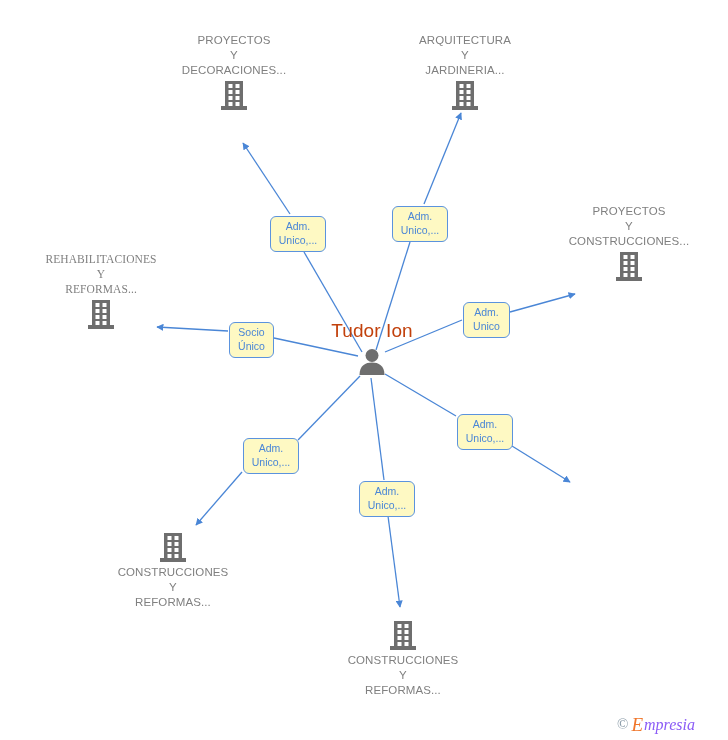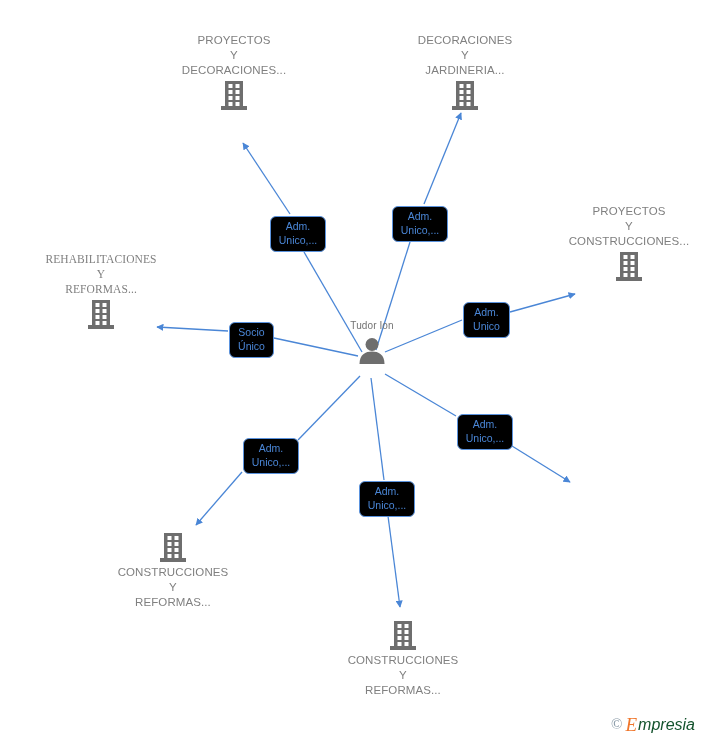--- a/index.html
+++ b/index.html
@@ -55,30 +55,30 @@
   .node.label-below .icon-building {
     margin-bottom: 2px;
   }
   .center-node {
     position: absolute;
     width: 180px;
     margin-left: -90px;
     text-align: center;
   }
   .center-name {
-    font-size: 10px;
-    color: #737373;
+    font-size: 19px;
+    color: #c2410c;
     margin-bottom: 4px;
     letter-spacing: 0.1px;
   }
   .edge-label {
     position: absolute;
     border: 1.3px solid #5b93de;
     border-radius: 6px;
-    background: #000000;
+    background: #fef9c3;
     color: #4a86d6;
     font-size: 10.5px;
     line-height: 13.5px;
     padding: 3px 7px 4px 7px;
     text-align: center;
     white-space: pre-line;
     box-sizing: border-box;
   }
   .watermark {
     position: absolute;
@@ -95,22 +95,22 @@
   }
   .wm-e {
     font-size: 19px;
     color: #f0762b;
     font-family: "Liberation Serif", serif;
     font-style: italic;
     line-height: 1;
   }
   .wm-rest {
     font-size: 16px;
-    color: #14532d;
-    font-family: Liberation Sans, sans-serif;
+    color: #8b5cf6;
+    font-family: Liberation Serif, serif;
     font-style: italic;
     line-height: 1;
     margin-left: -2px;
   }
 </style>
 </head>
 <body>
 
 <div id="graph">
 
@@ -169,21 +169,21 @@
       <rect x="8.5" y="11" width="4" height="4" fill="#ffffff"></rect>
       <rect x="15.5" y="11" width="4" height="4" fill="#ffffff"></rect>
       <rect x="8.5" y="17" width="4" height="4" fill="#ffffff"></rect>
       <rect x="15.5" y="17" width="4" height="4" fill="#ffffff"></rect>
       <rect x="8.5" y="23" width="4" height="4" fill="#ffffff"></rect>
       <rect x="15.5" y="23" width="4" height="4" fill="#ffffff"></rect>
     </svg>
   </div>
 
   <div class="node label-above" style="left:465px; top:33px;">
-    <div class="node-title">DECORACIONES
+    <div class="node-title">ARQUITECTURA
 Y
 JARDINERIA...</div>
     <svg class="icon-building" width="28" height="32" viewBox="0 0 28 32">
       <rect x="5" y="2" width="18" height="25" fill="#6e6e6e"></rect>
       <rect x="1" y="27" width="26" height="4" fill="#6e6e6e"></rect>
       <rect x="8.5" y="5" width="4" height="4" fill="#ffffff"></rect>
       <rect x="15.5" y="5" width="4" height="4" fill="#ffffff"></rect>
       <rect x="8.5" y="11" width="4" height="4" fill="#ffffff"></rect>
       <rect x="15.5" y="11" width="4" height="4" fill="#ffffff"></rect>
       <rect x="8.5" y="17" width="4" height="4" fill="#ffffff"></rect>

